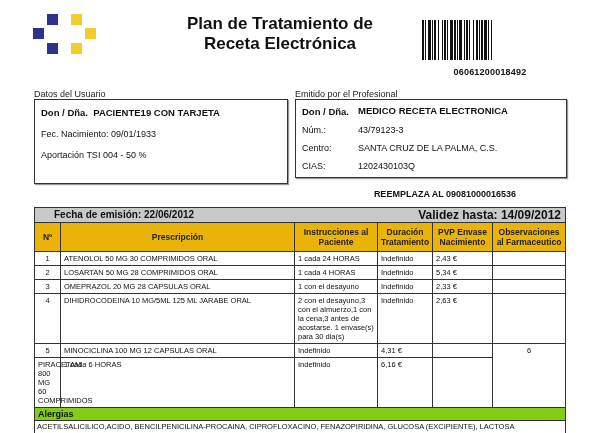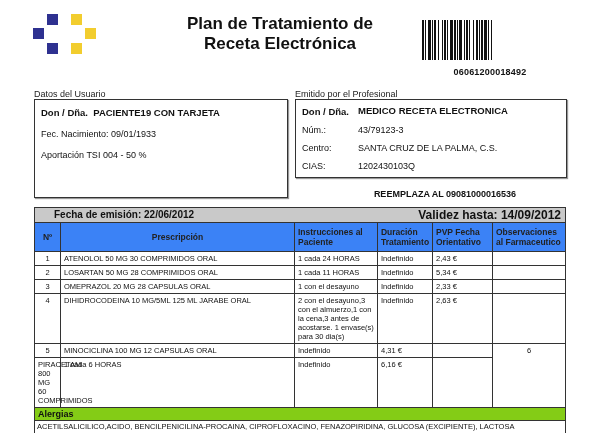--- a/index.html
+++ b/index.html
@@ -27,21 +27,21 @@
   .reemplaza { position: absolute; left: 330px; top: 189px; width: 230px; text-align: center;
                font-weight: bold; font-size: 9px; }
 
   .rx-table { position: absolute; left: 34px; top: 207px; width: 532px; border: 1px solid #333; }
   .rx-head { height: 15px; background: #c9c9c9; border-bottom: 1px solid #333; position: relative; }
   .rx-head .emision { position: absolute; left: 3px; top: 1px; font-weight: bold; font-size: 10px; padding-left: 16px; }
   .rx-head .validez { position: absolute; right: 4px; top: 0px; font-weight: bold; font-size: 12px; }
   .grid { display: grid; grid-template-columns: 26px 234px 83px 55px 60px 72px; }
   .cell { border-right: 1px solid #333; border-bottom: 1px solid #333; font-size: 7.5px; padding: 2px 3px; line-height: 9px; }
   .cell:nth-child(6n) { border-right: none; }
-  .hcell { background: #3b82f6; font-weight: bold; font-size: 8.5px; text-align: left; display: flex; align-items: center; justify-content: center; line-height: 10px; height: 29px; color: #222; }
+  .hcell { background: #eab308; font-weight: bold; font-size: 8.5px; text-align: center; display: flex; align-items: center; justify-content: center; line-height: 10px; height: 29px; color: #222; }
   .num { text-align: center; }
   .price { text-align: left; padding-right: 8px; }
   .grid .row-last { border-bottom: none; }
 
   .alergias { position: absolute; left: 34px; top: 407px; width: 532px; border: 1px solid #333; }
   .alergias .ahead { height: 13px; background: #84cc16; border-bottom: 1px solid #333; font-weight: bold; font-size: 9px; padding: 1px 3px; }
   .alergias .atext { font-size: 7.5px; line-height: 10px; padding: 1px 2px; height: 30px; }
 </style>
 </head>
 <body>
@@ -104,21 +104,21 @@
     <span style="width: 3px; background: rgb(17, 17, 17);"></span>
     <span style="width: 1px; background: rgb(255, 255, 255);"></span>
     <span style="width: 1px; background: rgb(17, 17, 17);"></span>
     <span style="width: 2px; background: rgb(255, 255, 255);"></span>
     <span style="width: 1px; background: rgb(17, 17, 17);"></span>
     <span style="width: 2px; background: rgb(255, 255, 255);"></span>
   </div>
 <div class="barcode-num">06061200018492</div>
 
 <div class="section-label" style="left:34px;top:89px;">Datos del Usuario</div>
-<div class="box" style="left:34px;top:99px;width:254px;height:99px;">
+<div class="box" style="left:34px;top:99px;width:254px;height:85px;">
   <div class="line bold" style="left:6px;top:7px;font-size:9.5px;">
     <span>Don / Dña.</span>&nbsp;
     <span>PACIENTE19 CON TARJETA</span>
   </div>
   <div class="line" style="left:6px;top:29px;">
     <span>Fec. Nacimiento:</span>
     <span>09/01/1933</span>
   </div>
   <div class="line" style="left:6px;top:50px;">
     <span>Aportación</span>
@@ -143,33 +143,33 @@
 <div class="rx-table">
   <div class="rx-head">
     <span class="emision">Fecha de emisión: 22/06/2012</span>
     <span class="validez">Validez hasta: 14/09/2012</span>
   </div>
   <div class="grid">
     <div class="cell hcell">Nº</div>
     <div class="cell hcell">Prescripción</div>
     <div class="cell hcell">Instrucciones al Paciente</div>
     <div class="cell hcell">Duración Tratamiento</div>
-    <div class="cell hcell">PVP Fecha Orientativo</div>
+    <div class="cell hcell">PVP Envase Nacimiento</div>
     <div class="cell hcell">Observaciones al Farmaceutico</div>
 
     <div class="cell num">1</div>
     <div class="cell">ATENOLOL 50 MG 30 COMPRIMIDOS ORAL</div>
     <div class="cell">1 cada 24 HORAS</div>
     <div class="cell">Indefinido</div>
     <div class="cell price">2,43 €</div>
     <div class="cell"></div>
 
     <div class="cell num">2</div>
     <div class="cell">LOSARTAN 50 MG 28 COMPRIMIDOS ORAL</div>
-    <div class="cell">1 cada 11 HORAS</div>
+    <div class="cell">1 cada 4 HORAS</div>
     <div class="cell">Indefinido</div>
     <div class="cell price">5,34 €</div>
     <div class="cell"></div>
 
     <div class="cell num">3</div>
     <div class="cell">OMEPRAZOL 20 MG 28 CAPSULAS ORAL</div>
     <div class="cell">1 con el desayuno</div>
     <div class="cell">Indefinido</div>
     <div class="cell price">2,33 €</div>
     <div class="cell"></div>

